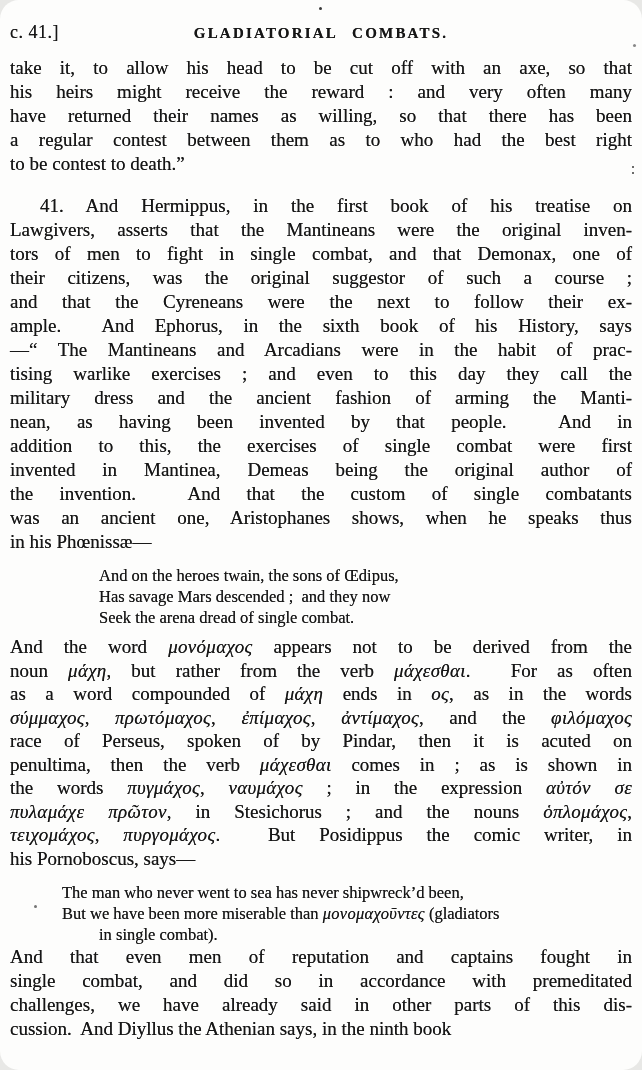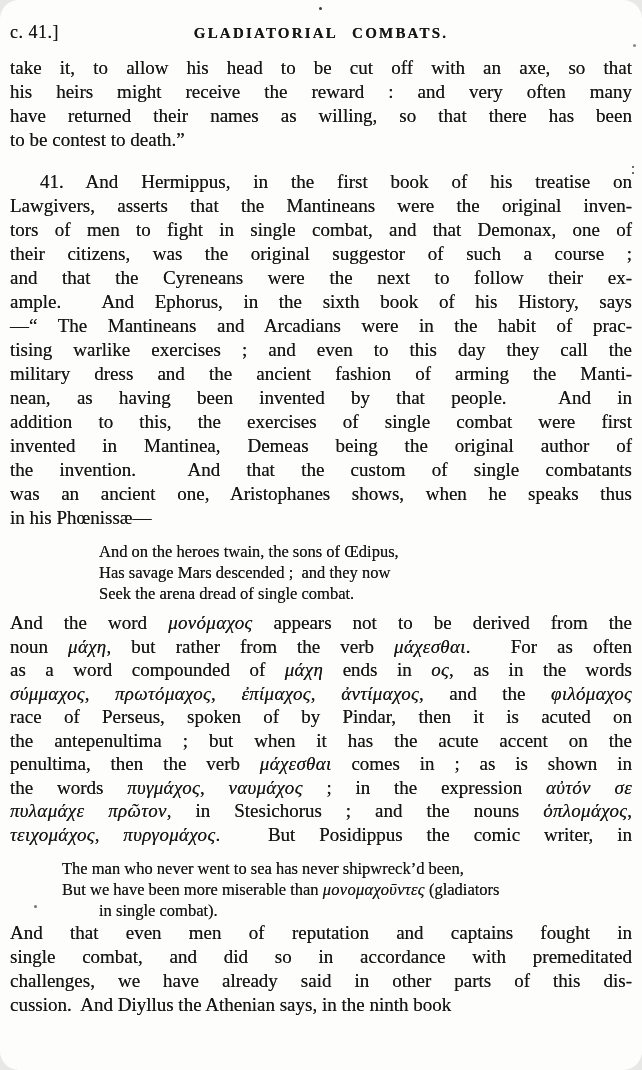--- a/index.html
+++ b/index.html
@@ -96,20 +96,21 @@
   <div class="runhead">
     <span class="chapter">c. 41.]</span>
     <span class="runtitle">GLADIATORIAL COMBATS.</span>
   </div>
 
   <div class="text-block">
       <div class="blk paragraph">
         <div class="line jl">take it, to allow his head to be cut off with an axe, so that</div>
         <div class="line jl">his heirs might receive the reward : and very often many</div>
         <div class="line jl">have returned their names as willing, so that there has been</div>
+        <div class="line jl">a regular contest between them as to who had the best right</div>
         <div class="line">to be contest to death.”</div>
       </div>
       <div class="blk paragraph">
         <div class="line jl ind">41. And Hermippus, in the first book of his treatise on</div>
         <div class="line jl">Lawgivers, asserts that the Mantineans were the original inven-</div>
         <div class="line jl">tors of men to fight in single combat, and that Demonax, one of</div>
         <div class="line jl">their citizens, was the original suggestor of such a course ;</div>
         <div class="line jl">and that the Cyreneans were the next to follow their ex-</div>
         <div class="line jl">ample.  And Ephorus, in the sixth book of his History, says</div>
         <div class="line jl">—“ The Mantineans and Arcadians were in the habit of prac-</div>
@@ -126,25 +127,25 @@
         <div class="line">And on the heroes twain, the sons of Œdipus,</div>
         <div class="line">Has savage Mars descended ;  and they now</div>
         <div class="line">Seek the arena dread of single combat.</div>
       </div>
       <div class="blk paragraph">
         <div class="line jl">And the word <i class="greek">μονόμαχος</i> appears not to be derived from the</div>
         <div class="line jl">noun <i class="greek">μάχη</i>, but rather from the verb <i class="greek">μάχεσθαι</i>.  For as often</div>
         <div class="line jl">as a word compounded of <i class="greek">μάχη</i> ends in <i class="greek">ος</i>, as in the words</div>
         <div class="line jl"><i class="greek">σύμμαχος</i>, <i class="greek">πρωτόμαχος</i>, <i class="greek">ἐπίμαχος</i>, <i class="greek">ἀντίμαχος</i>, and the <i class="greek">φιλόμαχος</i></div>
         <div class="line jl">race of Perseus, spoken of by Pindar, then it is acuted on</div>
-        <div class="line jl">the antepenultima ; but when it has the acute accent on the</div>
         <div class="line jl">penultima, then the verb <i class="greek">μάχεσθαι</i> comes in ; as is shown in</div>
         <div class="line jl">the words <i class="greek">πυγμάχος</i>, <i class="greek">ναυμάχος</i> ; in the expression <i class="greek">αὐτόν</i> <i class="greek">σε</i></div>
         <div class="line jl"><i class="greek">πυλαμάχε</i> <i class="greek">πρῶτον</i>, in Stesichorus ; and the nouns <i class="greek">ὁπλομάχος</i>,</div>
         <div class="line jl"><i class="greek">τειχομάχος</i>, <i class="greek">πυργομάχος</i>.  But Posidippus the comic writer, in</div>
+        <div class="line">his Pornoboscus, says—</div>
       </div>
       <div class="blk verse">
         <div class="line">The man who never went to sea has never shipwreck’d been,</div>
         <div class="line">But we have been more miserable than <i class="greek">μονομαχοῦντες</i> (gladiators</div>
         <div class="line vind">in single combat).</div>
       </div>
       <div class="blk paragraph">
         <div class="line jl">And that even men of reputation and captains fought in</div>
         <div class="line jl">single combat, and did so in accordance with premeditated</div>
         <div class="line jl">challenges, we have already said in other parts of this dis-</div>

